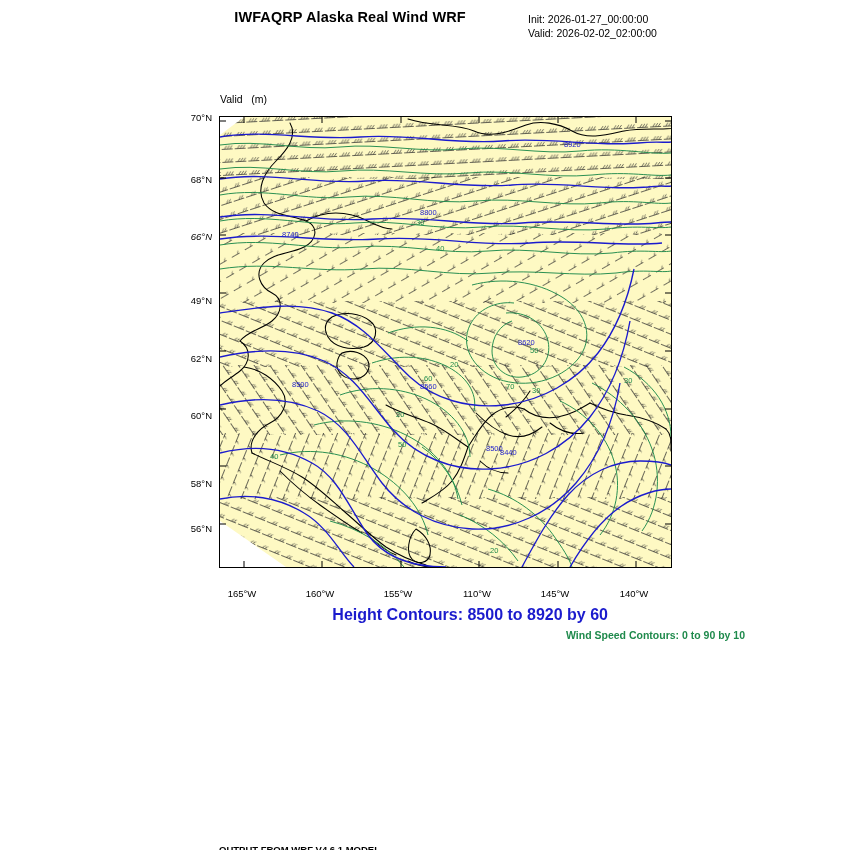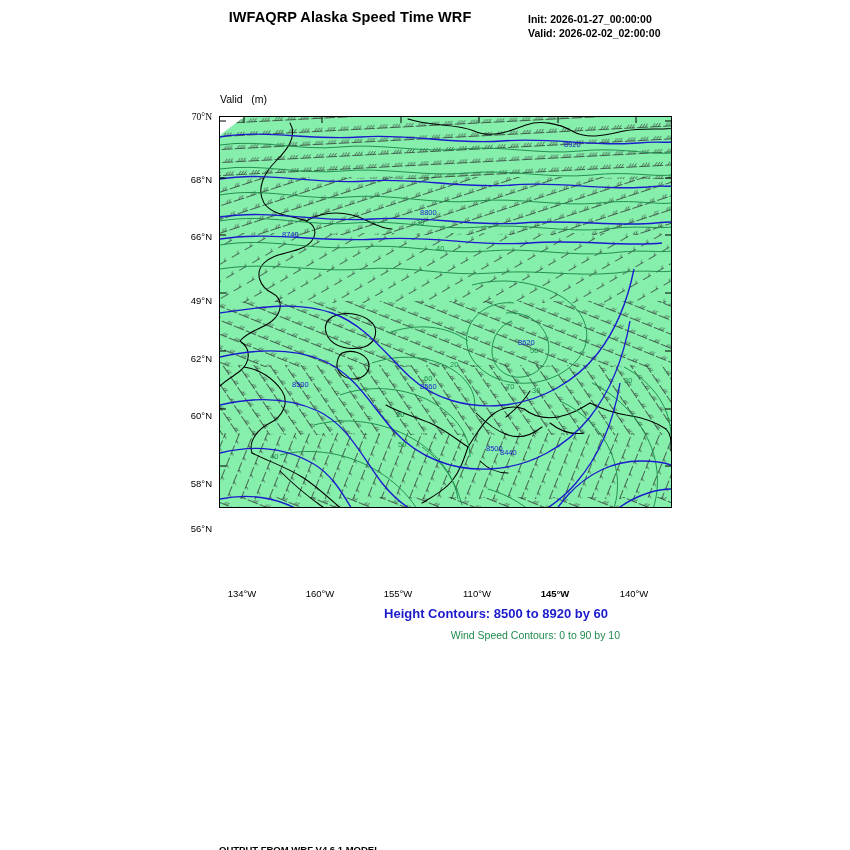--- a/index.html
+++ b/index.html
@@ -28,116 +28,116 @@
     left: 0; top: 9px;
     width: 700px;
     text-align: center;
     font-size: 14.5px;
     font-weight: bold;
     letter-spacing: 0.1px;
   }
   #init-block {
     left: 528px; top: 12px;
     font-size: 10.5px;
-    font-weight: bold;
+    font-weight: normal;
     line-height: 14px;
   }
   #init-block div { white-space: pre; }
 
   
   #field-legend {
     left: 220px; top: 62px;
     font-size: 10.5px;
     line-height: 15px;
     white-space: pre;
   }
 
   
   #map-frame {
     left: 219px; top: 116px;
     width: 453px;
-    height: 392px;
+    height: 452px;
     border: 1px solid #000;
     box-sizing: border-box;
     overflow: hidden;
-    background: #86efac;
+    background: #fef9c3;
   }
   #map-svg { display: block; }
 
   
   .ylab {
     font-size: 9.5px;
     text-align: right;
     width: 46px;
   }
   .xlab {
     font-size: 9.5px;
     text-align: center;
     width: 60px;
   }
 
   
   #legend-height {
     left: 0; top: 606px;
     width: 608px;
     text-align: right;
-    font-size: 13px;
+    font-size: 16px;
     font-weight: bold;
     color: #1b1bcd;
   }
   #legend-wind {
     left: 0; top: 629px;
-    width: 620px;
+    width: 745px;
     text-align: right;
     font-size: 10.5px;
-    font-weight: normal;
+    font-weight: bold;
     color: #1f8a4c;
   }
 
   
   #footer {
     left: 219px; top: 820px;
     font-size: 9.5px;
     font-weight: bold;
     line-height: 12px;
     white-space: pre;
   }
 </style>
 </head>
 <body>
 
 <div id="page">
 
-  <div class="abs" id="title">IWFAQRP Alaska Speed Time WRF</div>
+  <div class="abs" id="title">IWFAQRP Alaska Real Wind WRF</div>
 
   <div class="abs" id="init-block">
     <div>Init: 2026-01-27_00:00:00</div>
     <div>Valid: 2026-02-02_02:00:00</div>
   </div>
 
   <div class="abs" id="field-legend">
     <div>Valid   (m)</div>
     <div>Wind Speed   (kts)</div>
     <div>Winds   (kts)</div>
   </div>
 
-  <div class="abs ylab" style="left:166px; top:112px;font-family:Liberation Serif, serif;">70°N</div>
+  <div class="abs ylab" style="left:166px; top:112px;">70°N</div>
   <div class="abs ylab" style="left:166px; top:174px;">68°N</div>
-  <div class="abs ylab" style="left:166px; top:231px;">66°N</div>
+  <div class="abs ylab" style="left:166px; top:231px;font-style:italic;">66°N</div>
   <div class="abs ylab" style="left:166px; top:295px;">49°N</div>
   <div class="abs ylab" style="left:166px; top:353px;">62°N</div>
   <div class="abs ylab" style="left:166px; top:410px;">60°N</div>
   <div class="abs ylab" style="left:166px; top:466px;margin-top:12px;">58°N</div>
   <div class="abs ylab" style="left:166px; top:523px;">56°N</div>
 
-  <div class="abs xlab" style="left:212px; top:588px;">134°W</div>
+  <div class="abs xlab" style="left:212px; top:588px;">165°W</div>
   <div class="abs xlab" style="left:290px; top:588px;">160°W</div>
   <div class="abs xlab" style="left:368px; top:588px;">155°W</div>
   <div class="abs xlab" style="left:447px; top:588px;">110°W</div>
-  <div class="abs xlab" style="left:525px; top:588px;font-weight:bold;">145°W</div>
+  <div class="abs xlab" style="left:525px; top:588px;">145°W</div>
   <div class="abs xlab" style="left:604px; top:588px;">140°W</div>
 
   <div class="abs" id="map-frame">
     <svg id="map-svg" width="451" height="450" viewBox="0 0 451 450" xmlns="http://www.w3.org/2000/svg">
 
       <defs>
 
         <pattern id="barbsNE" width="13" height="13" patternUnits="userSpaceOnUse" patternTransform="rotate(-18)">
           <path d="M0 6.5 H11" stroke="#2a2a2a" stroke-width="0.7" fill="none"></path>
           <path d="M8 6.5 l2.5 -3.2" stroke="#2a2a2a" stroke-width="0.7" fill="none"></path>

